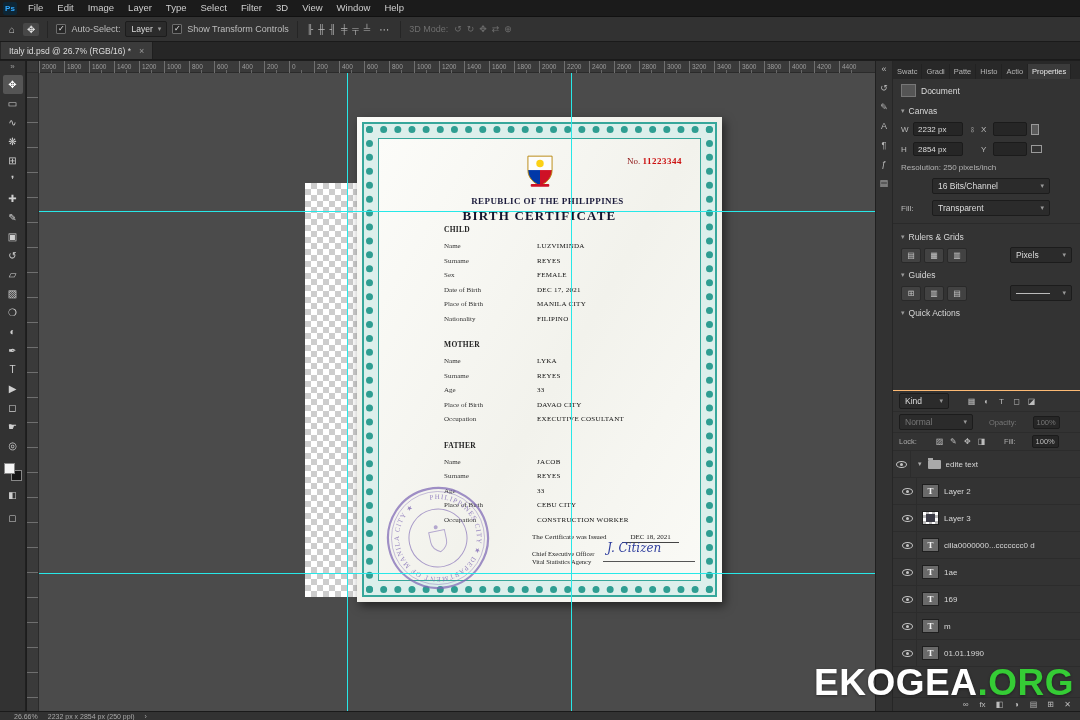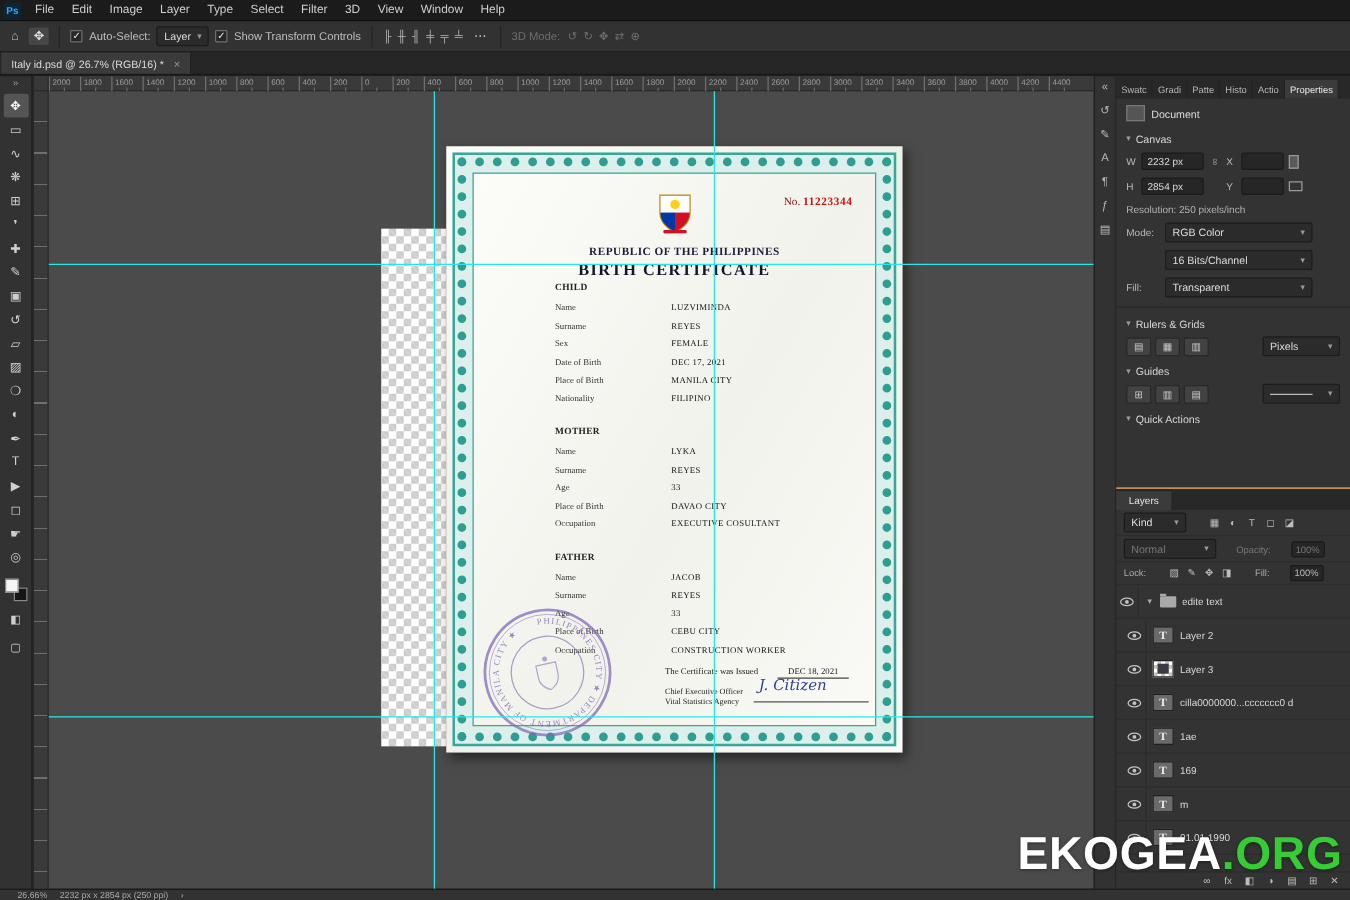--- a/index.html
+++ b/index.html
@@ -455,27 +455,20 @@
         <div class="wh-row">
           <span class="flab">H</span>
           <span class="pinput">2854 px</span>
           <span class="link-icon" style="visibility:hidden">∞</span>
           <span class="flab dim">Y</span>
           <span class="pinput dim2"></span>
           <span class="orient land"></span>
         </div>
       </div>
       <div class="ptext">Resolution: 250 pixels/inch</div>
-      <div class="prow">
-        <span class="flab2">Mode:</span>
-        <div class="dropdown wide">
-          <span>RGB Color</span>
-          <span class="caret">▾</span>
-        </div>
-      </div>
       <div class="prow indent">
         <div class="dropdown wide">
           <span>16 Bits/Channel</span>
           <span class="caret">▾</span>
         </div>
       </div>
       <div class="prow">
         <span class="flab2">Fill:</span>
         <div class="dropdown wide">
           <span>Transparent</span>
@@ -513,23 +506,20 @@
           <span class="caret">▾</span>
         </div>
       </div>
       <div class="sec-header">
         <span class="chev">▾</span>
         <span>Quick Actions</span>
       </div>
     </div>
 
     <div class="layers">
-      <div class="layers-tabbar">
-        <span class="layers-tab">Layers</span>
-      </div>
       <div class="lrow">
         <div class="dropdown kind">
           <span>Kind</span>
           <span class="caret">▾</span>
         </div>
         <div class="filter-icons">
             <span class="f-icon">▦</span>
             <span class="f-icon">◐</span>
             <span class="f-icon">T</span>
             <span class="f-icon">◻</span>

